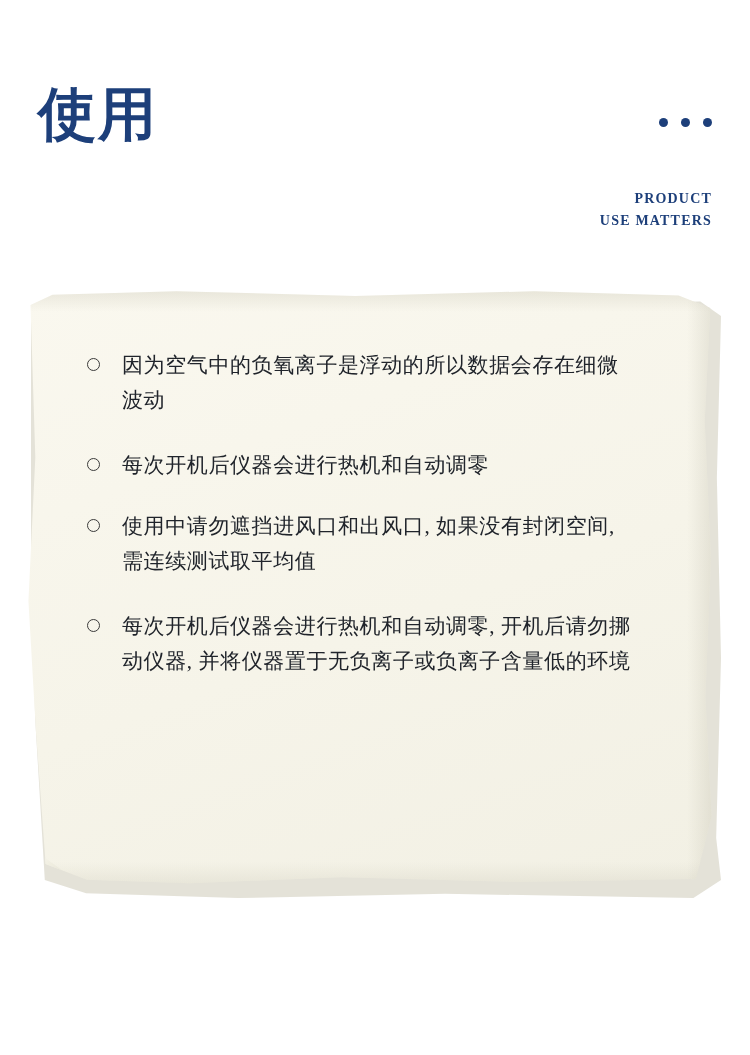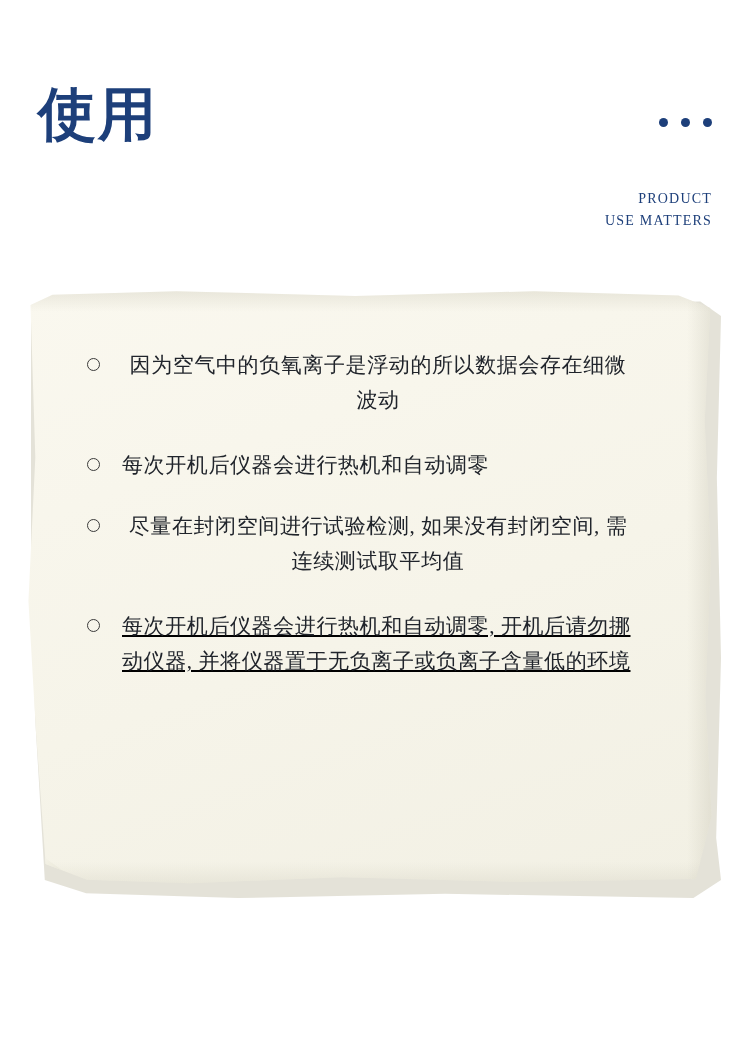--- a/index.html
+++ b/index.html
@@ -61,21 +61,21 @@
     border-radius: 50%;
     background: #1d3f7a;
   }
 
   .subtitle-en {
     position: absolute;
     right: 38px;
     top: 188px;
     text-align: right;
     font-family: "Liberation Serif", "DejaVu Serif", serif;
-    font-weight: normal;
+    font-weight: bold;
     font-size: 14px;
     line-height: 22px;
     letter-spacing: 1.2px;
     color: #1d3f7a;
   }
 
   
   .paper-wrap {
     position: absolute;
     left: 25px;
@@ -165,21 +165,21 @@
     left: 62px;
     top: 58px;
     width: 570px;
   }
 
   .note-item {
     display: flex;
     align-items: flex-start;
     margin-bottom: 26px;
   }
-  .note-item:last-child { margin-bottom: 7px; text-decoration: underline; }
+  .note-item:last-child { margin-bottom: 7px; }
 
   .bullet {
     flex: 0 0 auto;
     width: 11px;
     height: 11px;
     border: 1.4px solid #3b3b3b;
     border-radius: 50%;
     background: transparent;
     margin-right: 22px;
     position: relative;
@@ -189,21 +189,21 @@
   .note-text {
     font-family: "Liberation Serif", "DejaVu Serif", serif;
     font-size: 21px;
     line-height: 35px;
     color: #20242b;
     letter-spacing: 0.6px;
     max-width: 512px;
   }
 
   
-  .note-item.gap-lg { margin-bottom: 30px; text-align: center; }
+  .note-item.gap-lg { margin-bottom: 30px; }
 </style>
 </head>
 <body>
 
 <div class="page">
 
   <div class="header">
     <div class="title-block">
       <div class="title-line">使用</div>
     </div>
@@ -231,21 +231,21 @@
         <div class="note-item gap-lg">
           <span class="bullet"></span>
           <span class="note-text">因为空气中的负氧离子是浮动的所以数据会存在细微波动</span>
         </div>
         <div class="note-item">
           <span class="bullet"></span>
           <span class="note-text">每次开机后仪器会进行热机和自动调零</span>
         </div>
         <div class="note-item gap-lg">
           <span class="bullet"></span>
-          <span class="note-text">尽量在封闭空间进行试验检测, 如果没有封闭空间, 需连续测试取平均值</span>
+          <span class="note-text">使用中请勿遮挡进风口和出风口, 如果没有封闭空间, 需连续测试取平均值</span>
         </div>
         <div class="note-item">
           <span class="bullet"></span>
           <span class="note-text">每次开机后仪器会进行热机和自动调零, 开机后请勿挪动仪器, 并将仪器置于无负离子或负离子含量低的环境</span>
         </div>
       </div>
 
       <div class="curl">
         <div class="curl-top"></div>
       </div>

